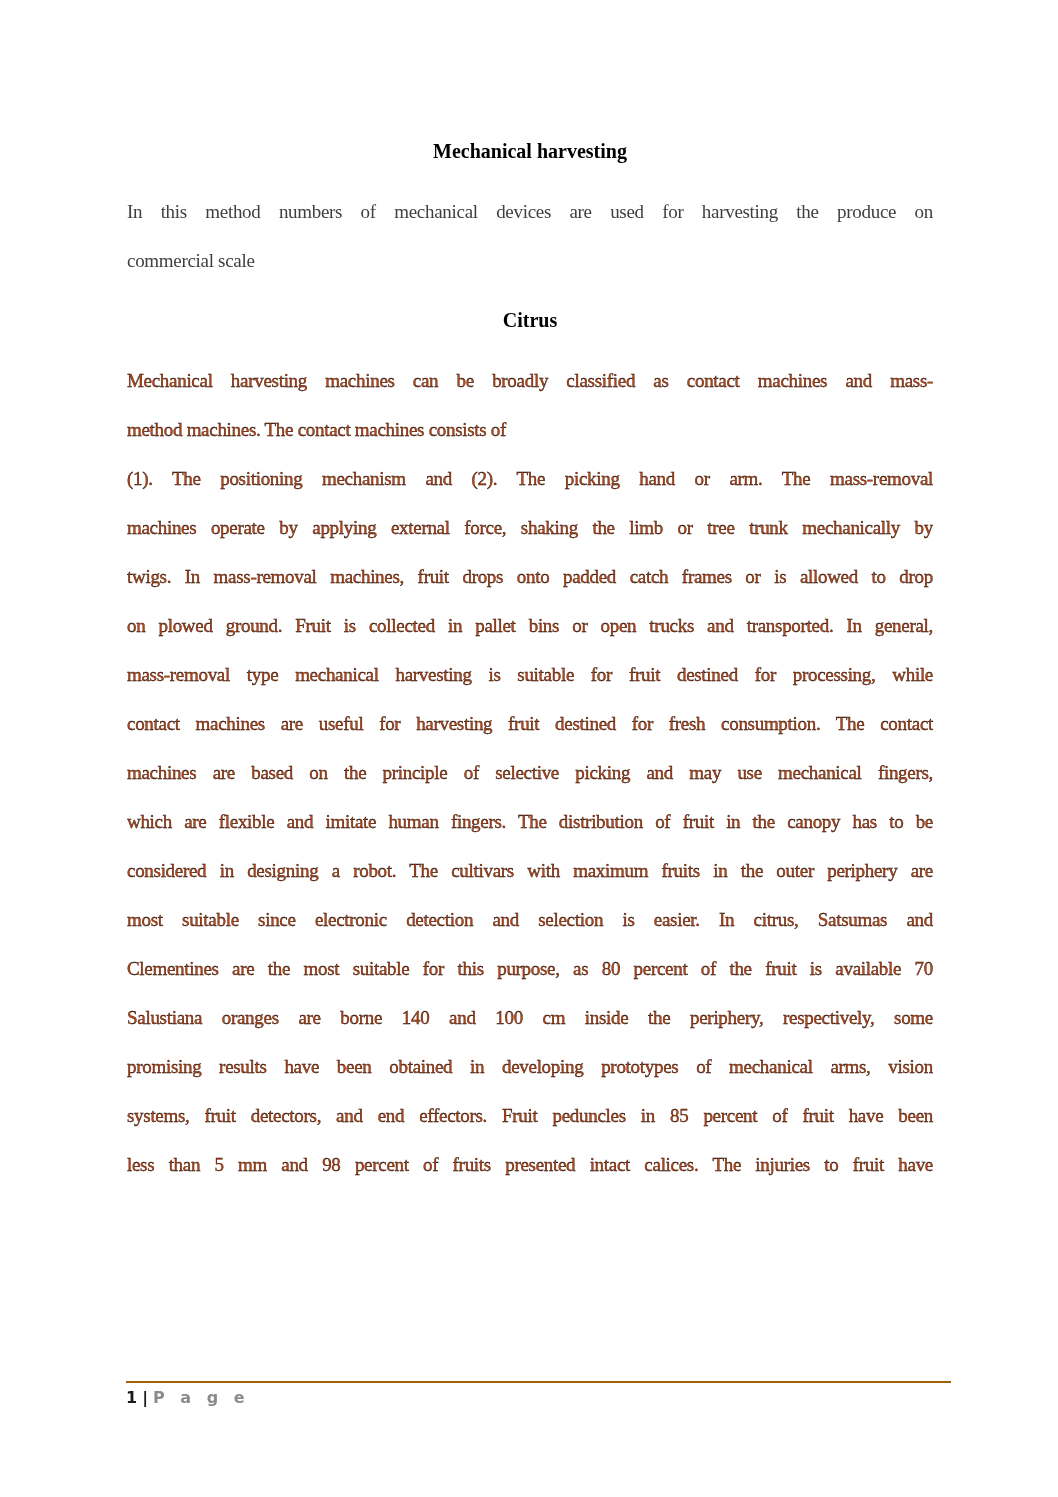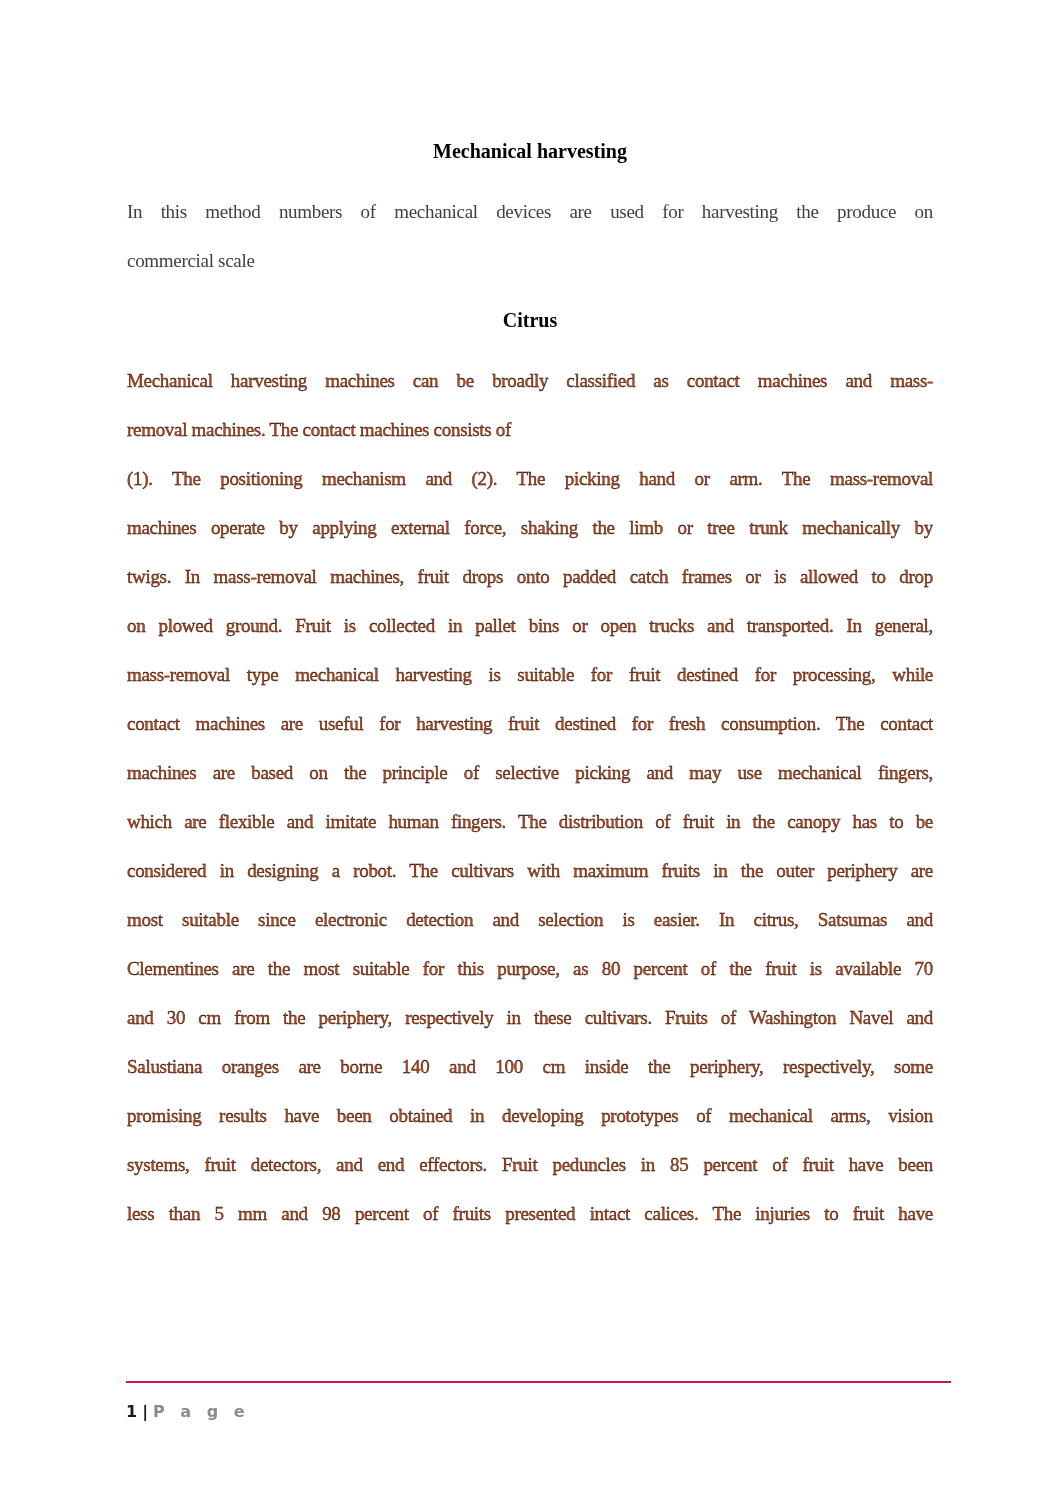--- a/index.html
+++ b/index.html
@@ -34,22 +34,22 @@
     text-align: center;
   }
   .lt { color: #3f3f3f; font-family: Liberation Serif, serif; }
   .dk { color: #c2410c; font-family: Liberation Serif, serif; -webkit-text-stroke: 0.35px #0c0c0c; }
   .m11 { margin-top: 11px; }
   .footer {
     position: absolute;
     left: 126px;
     top: 1381px;
     width: 825px;
-    border-top: 2px solid #be185d;
-    padding-top: 19px;
+    border-top: 2px solid #a16207;
+    padding-top: 5px;
     font-family: "DejaVu Sans", sans-serif;
     font-size: 16px;
     font-weight: bold;
     line-height: 20px;
   }
   .pnum  { color: #1a1a1a; }
   .psep  { color: #1a1a1a; margin: 0 5px 0 5px; }
   .plabel{ color: #8c8c8c; letter-spacing: 5px; }
 </style>
 </head>
@@ -62,36 +62,35 @@
 
     <div class="para m11">
       <div class="line j lt">In this method numbers of mechanical devices are used for harvesting the produce on</div>
       <div class="line lt">commercial scale</div>
     </div>
 
     <div class="line h m11">Citrus</div>
 
     <div class="para m11">
       <div class="line j dk">Mechanical harvesting machines can be broadly classified as contact machines and mass-</div>
-      <div class="line dk">removal machines. The contact machines consists of</div>
+      <div class="line dk">method machines. The contact machines consists of</div>
     </div>
 
     <div class="para">
       <div class="line j dk">(1). The positioning mechanism and (2). The picking hand or arm. The mass-removal</div>
       <div class="line j dk">machines operate by applying external force, shaking the limb or tree trunk mechanically by</div>
       <div class="line j dk">twigs. In mass-removal machines, fruit drops onto padded catch frames or is allowed to drop</div>
       <div class="line j dk">on plowed ground. Fruit is collected in pallet bins or open trucks and transported. In general,</div>
       <div class="line j dk">mass-removal type mechanical harvesting is suitable for fruit destined for processing, while</div>
       <div class="line j dk">contact machines are useful for harvesting fruit destined for fresh consumption. The contact</div>
       <div class="line j dk">machines are based on the principle of selective picking and may use mechanical fingers,</div>
       <div class="line j dk">which are flexible and imitate human fingers. The distribution of fruit in the canopy has to be</div>
       <div class="line j dk">considered in designing a robot. The cultivars with maximum fruits in the outer periphery are</div>
       <div class="line j dk">most suitable since electronic detection and selection is easier. In citrus, Satsumas and</div>
       <div class="line j dk">Clementines are the most suitable for this purpose, as 80 percent of the fruit is available 70</div>
-      <div class="line j dk">and 30 cm from the periphery, respectively in these cultivars. Fruits of Washington Navel and</div>
       <div class="line j dk">Salustiana oranges are borne 140 and 100 cm inside the periphery, respectively, some</div>
       <div class="line j dk">promising results have been obtained in developing prototypes of mechanical arms, vision</div>
       <div class="line j dk">systems, fruit detectors, and end effectors. Fruit peduncles in 85 percent of fruit have been</div>
       <div class="line j dk">less than 5 mm and 98 percent of fruits presented intact calices. The injuries to fruit have</div>
     </div>
 
   </div>
 
   <div class="footer">
     <span class="pnum">1</span><span class="psep">|</span><span class="plabel">P a g e</span>

